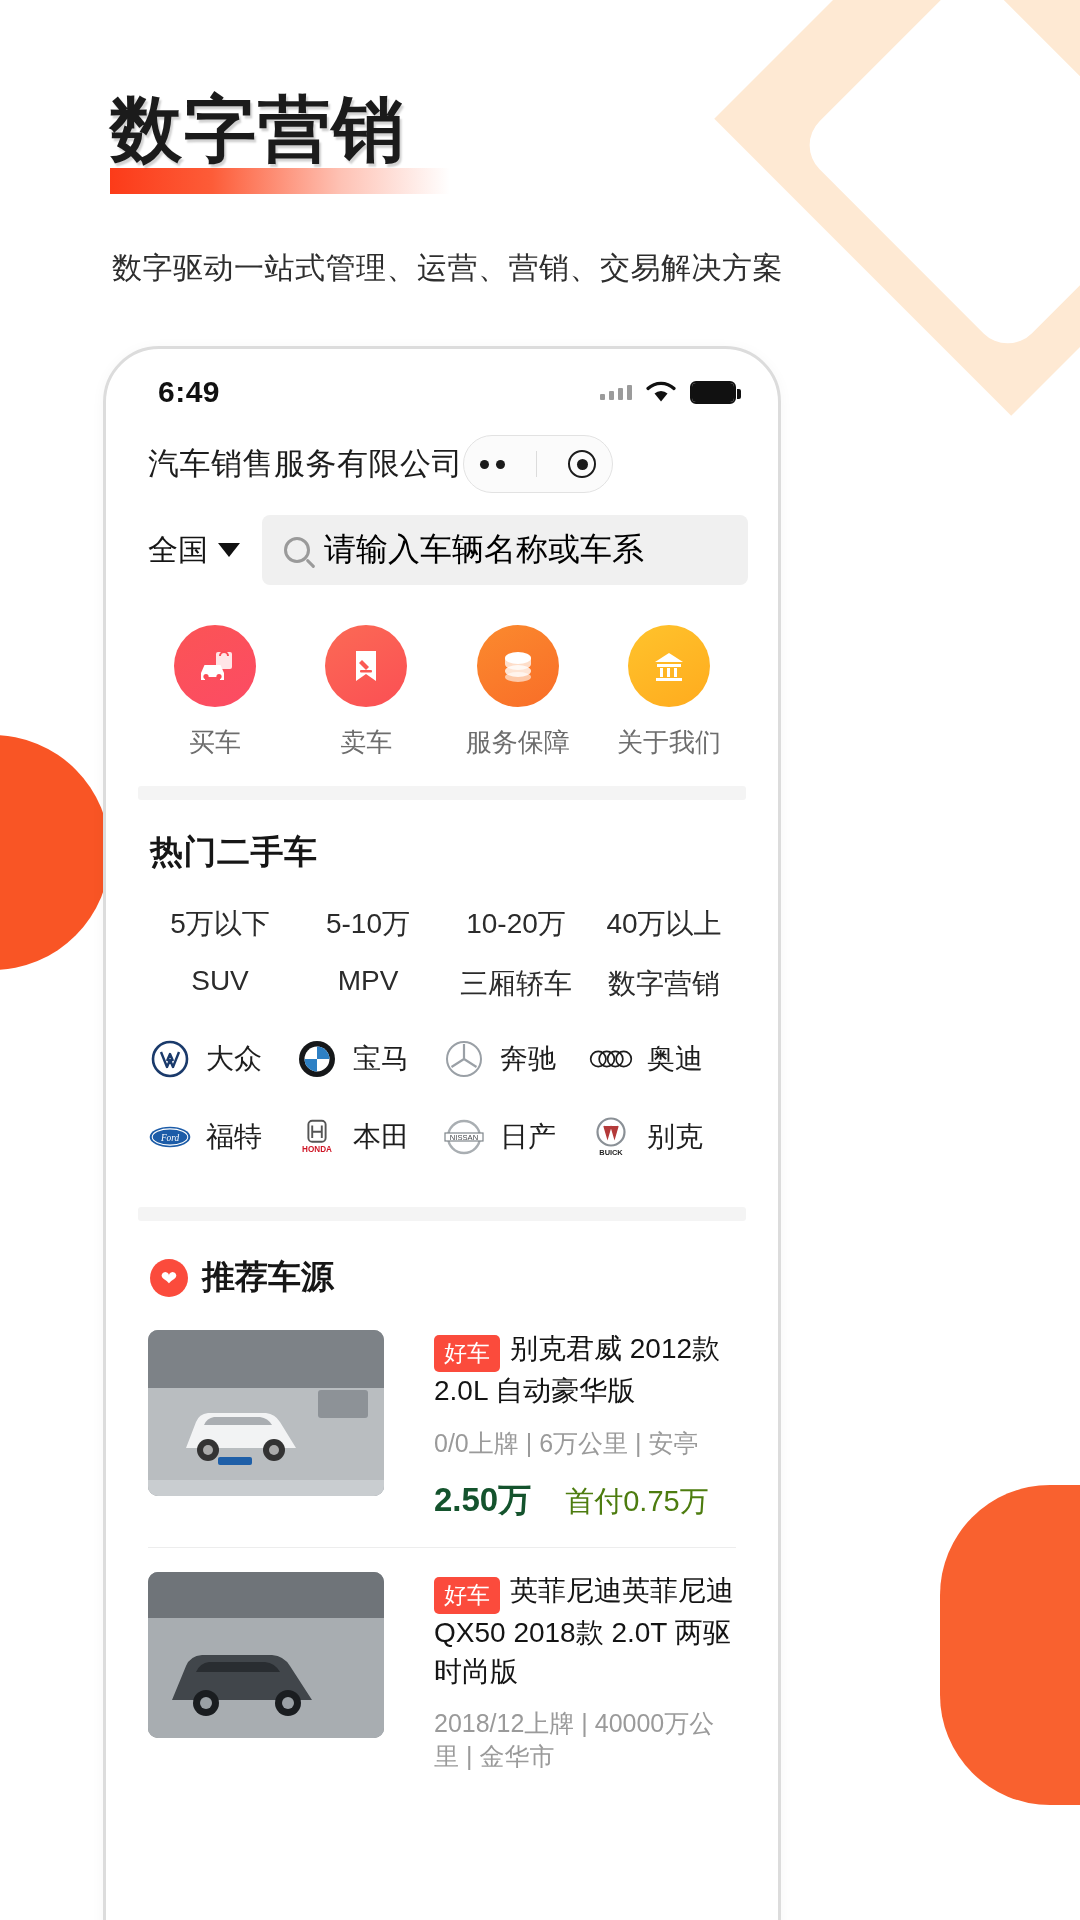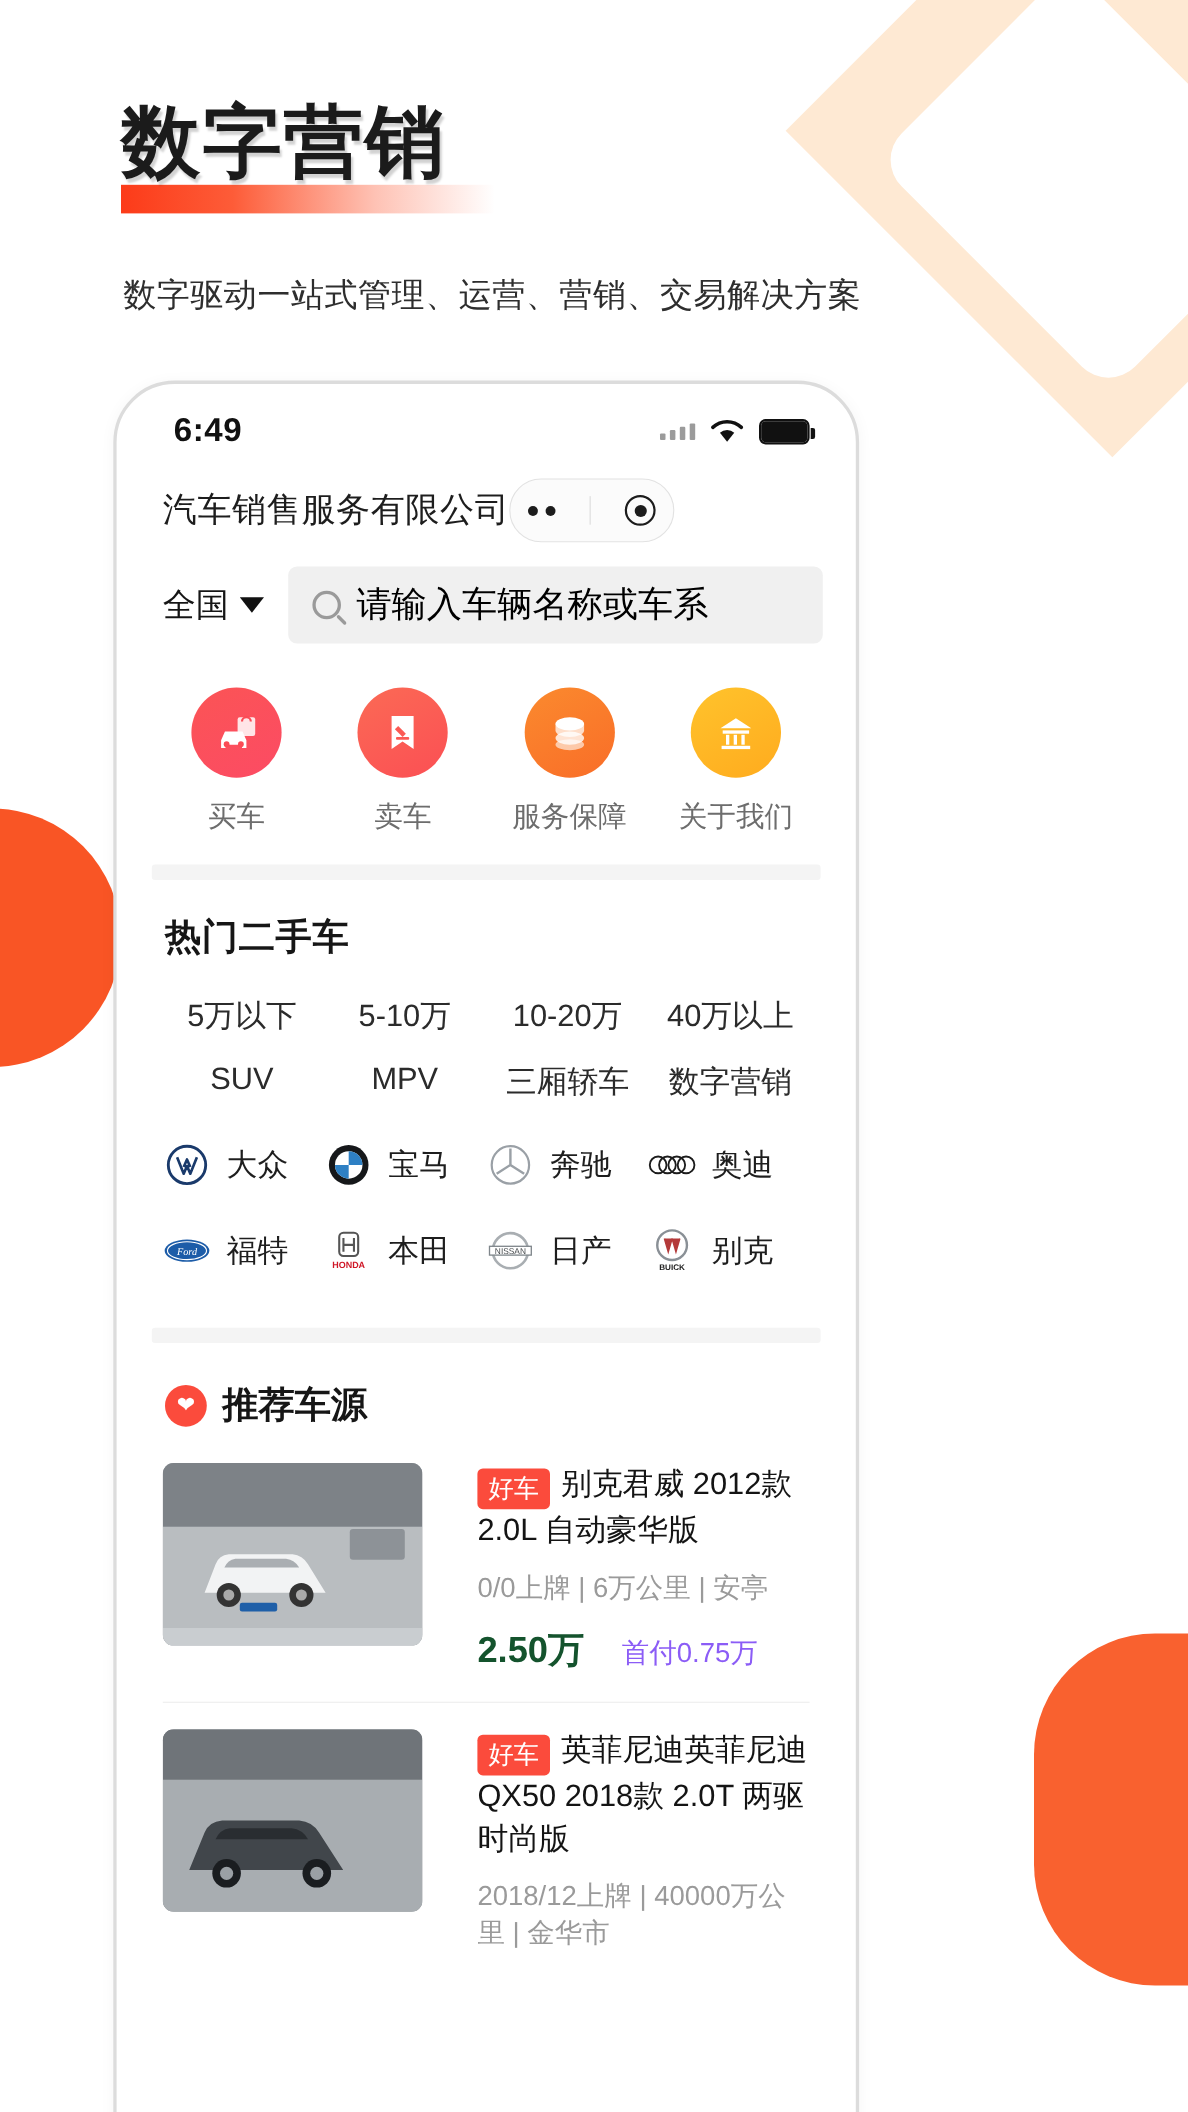--- a/index.html
+++ b/index.html
@@ -183,21 +183,21 @@
   .thumb { width:236px; height:166px; border-radius:10px; flex:none; overflow:hidden; position:relative; background:#b9bcc0; }
   .card-body { flex:1; min-width:0;margin-left:28px; }
   .badge {
     display:inline-block; background:#fb4b3c; color:#fff; font-size:23px;
     padding:3px 10px; border-radius:5px; vertical-align:middle; margin-right:10px;
   }
   .card-name { font-size:28px; color:#141414; line-height:1.38; }
   .card-meta { font-size:25px; color:#9a9a9a; margin-top:16px; }
   .price-row { display:flex; align-items:baseline; gap:34px; margin-top:18px; }
   .price { font-size:33px; color:#14532d; font-weight:bold; }
-  .down { font-size:25px; color:#8b5cf6; }
+  .down { font-size:29px; color:#4d7c0f; }
   .card-divider { height:1px; background:#ededed; margin:24px 42px 0; }
 </style>
 </head>
 <body>
 
 <div class="bg-shape-tr"></div>
 <div class="bg-shape-tr2"></div>
 <div class="bg-blob-left"></div>
 <div class="bg-blob-right"></div>
 

